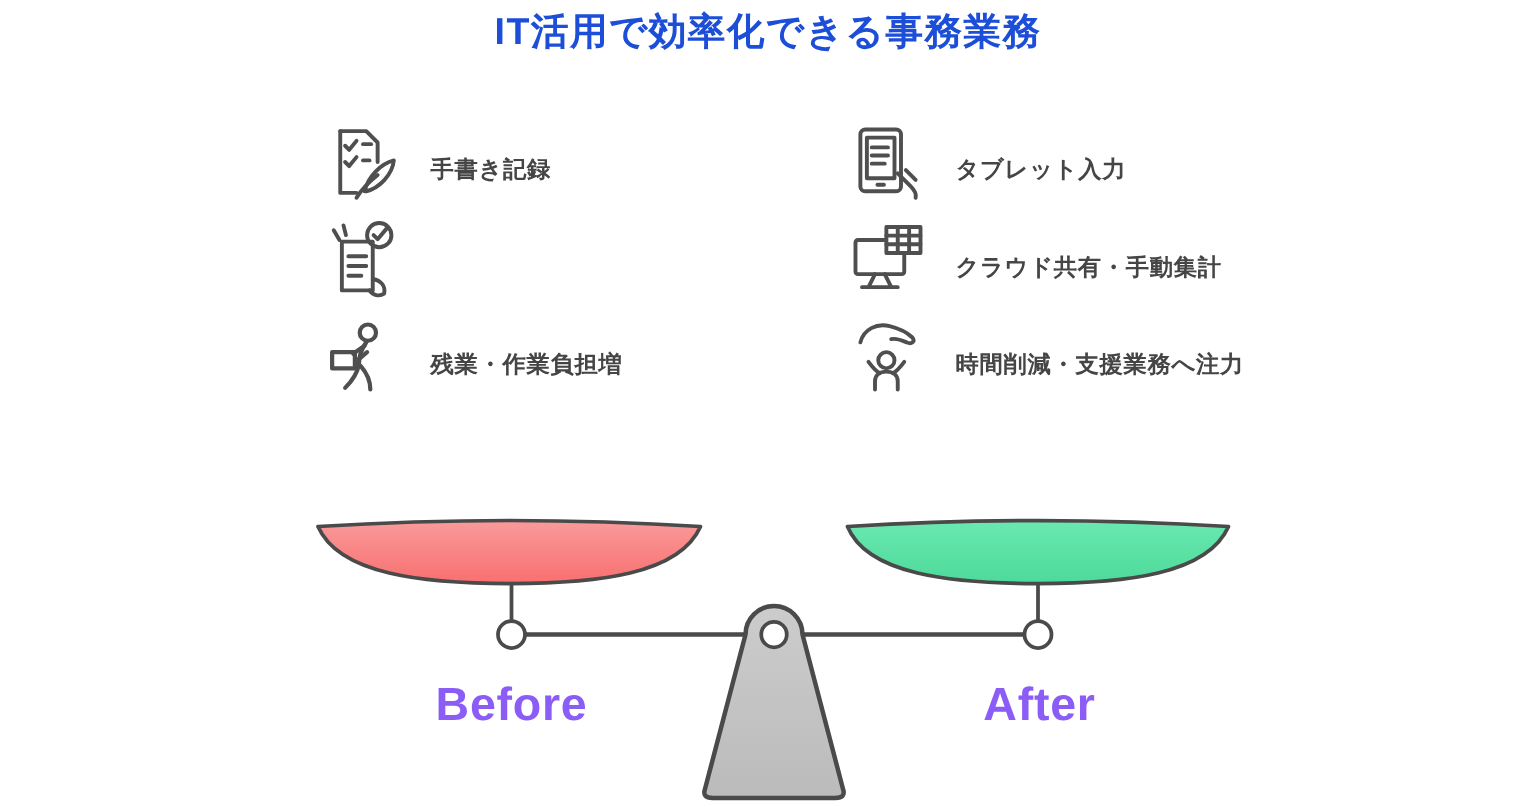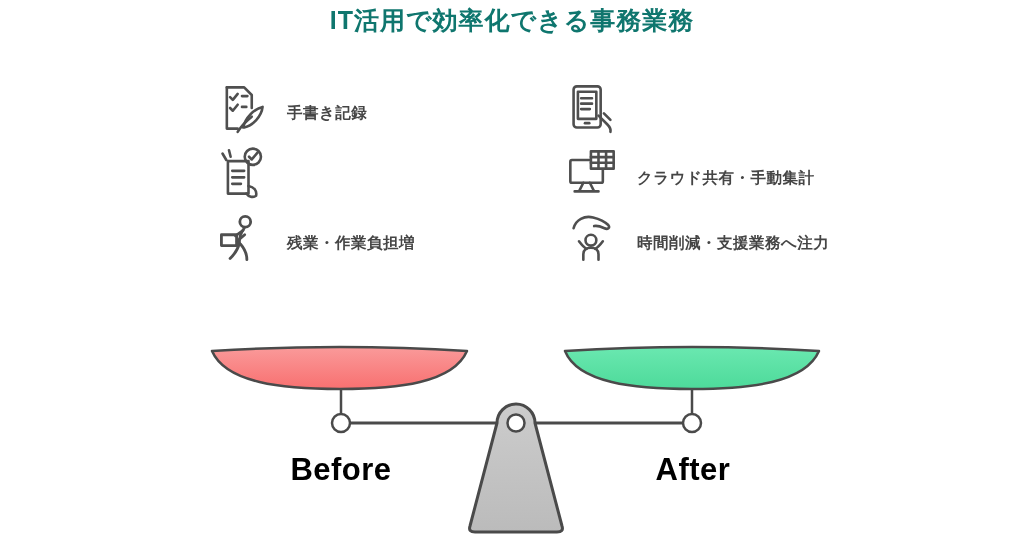--- a/index.html
+++ b/index.html
@@ -4,39 +4,39 @@
 <style>
   html,body { margin:0; padding:0; }
   body {
     width:1024px; height:538px; position:relative; overflow:hidden;
     background:#ffffff;
     font-family:"Liberation Sans", sans-serif;
   }
   .title {
     position:absolute; top:4px; left:0; width:100%;
     text-align:center; font-size:25px; font-weight:bold;
-    color:#0f766e; letter-spacing:1px;
+    color:#1d4ed8; letter-spacing:1px;
   }
   .col { position:absolute; display:flex; flex-direction:column; }
   .col-before { left:214px; top:78px; }
   .col-after  { left:564px; top:78px; }
   .item { display:flex; align-items:center; height:60px; margin-bottom:5px; }
   .item .icon {
     width:56px; height:56px; flex:0 0 56px;
     display:flex; align-items:center; justify-content:center;
   }
   .item .icon svg { stroke:#4f4f4f; fill:none; stroke-width:2.4; stroke-linecap:round; stroke-linejoin:round; }
   .item .label {
     margin-left:17px; font-size:15.5px; font-weight:bold;
     color:#454545; letter-spacing:0.5px; white-space:nowrap;margin-top:11px;
   }
   .scale-svg { position:absolute; left:0; top:0; }
   .side-label {
     position:absolute; top:452px; transform:translateX(-50%);
-    font-size:31px; font-weight:bold; color:#000000; letter-spacing:0.5px;
+    font-size:31px; font-weight:bold; color:#8b5cf6; letter-spacing:0.5px;
   }
   .side-label-before { left:341px; }
   .side-label-after  { left:693px;text-align:right; }
 </style>
 </head>
 <body>
 
 <div class="title">IT活用で効率化できる事務業務</div>
 
 <div class="col col-before">
@@ -87,20 +87,21 @@
     <span class="icon">
       <svg width="52" height="52" viewBox="0 0 48 48">
         <rect x="7" y="4" width="25" height="38" rx="3"></rect>
         <rect x="11" y="9" width="17" height="25"></rect>
         <path d="M14 15 h10 M14 20 h10 M14 25 h8"></path>
         <path d="M17.5 38 h4"></path>
         <path d="M30 31 l8 8 c2.5 2.5 3.5 5 3 7"></path>
         <path d="M35 29 l6 6"></path>
       </svg>
     </span>
+    <span class="label">タブレット入力</span>
   </div>
   <div class="item">
     <span class="icon">
       <svg width="52" height="52" viewBox="0 0 48 48">
         <rect x="4" y="12" width="30" height="21" rx="1.5"></rect>
         <path d="M16 33 L12 41 M22 33 L26 41 M8 41 H30"></path>
         <rect x="23" y="4" width="21" height="16" fill="#ffffff"></rect>
         <path d="M23 9.3 H44 M23 14.6 H44 M30 4 V20 M37 4 V20"></path>
       </svg>
     </span>

